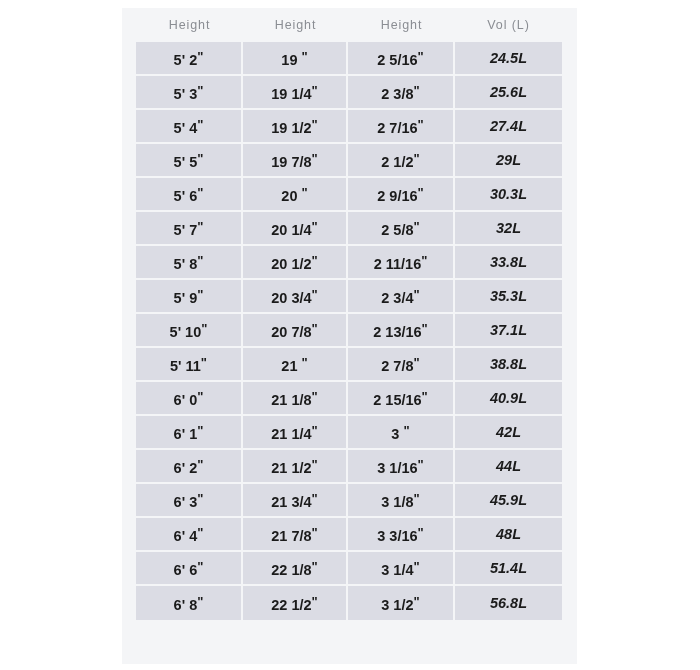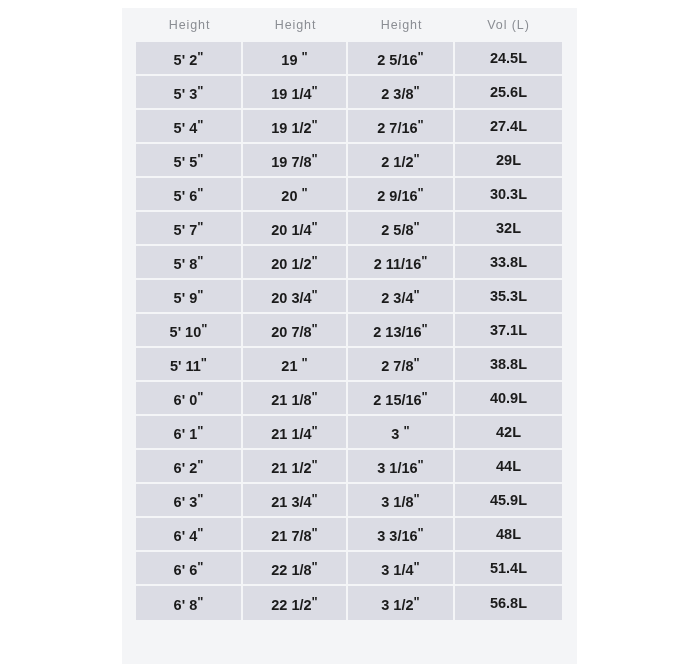--- a/index.html
+++ b/index.html
@@ -72,20 +72,21 @@
     text-align: center;
     vertical-align: middle;
     border-right: 2px solid #f4f5f7;
     border-bottom: 2px solid #f4f5f7;
     box-sizing: border-box;
     white-space: nowrap;
   }
 
   tbody tr td:last-child {
     border-right: 0;
+    font-style: italic;
   }
 
   tbody tr:last-child td {
     border-bottom: 0;
   }
 
   
   tbody tr:first-child td {
     border-top: 0;
   }

